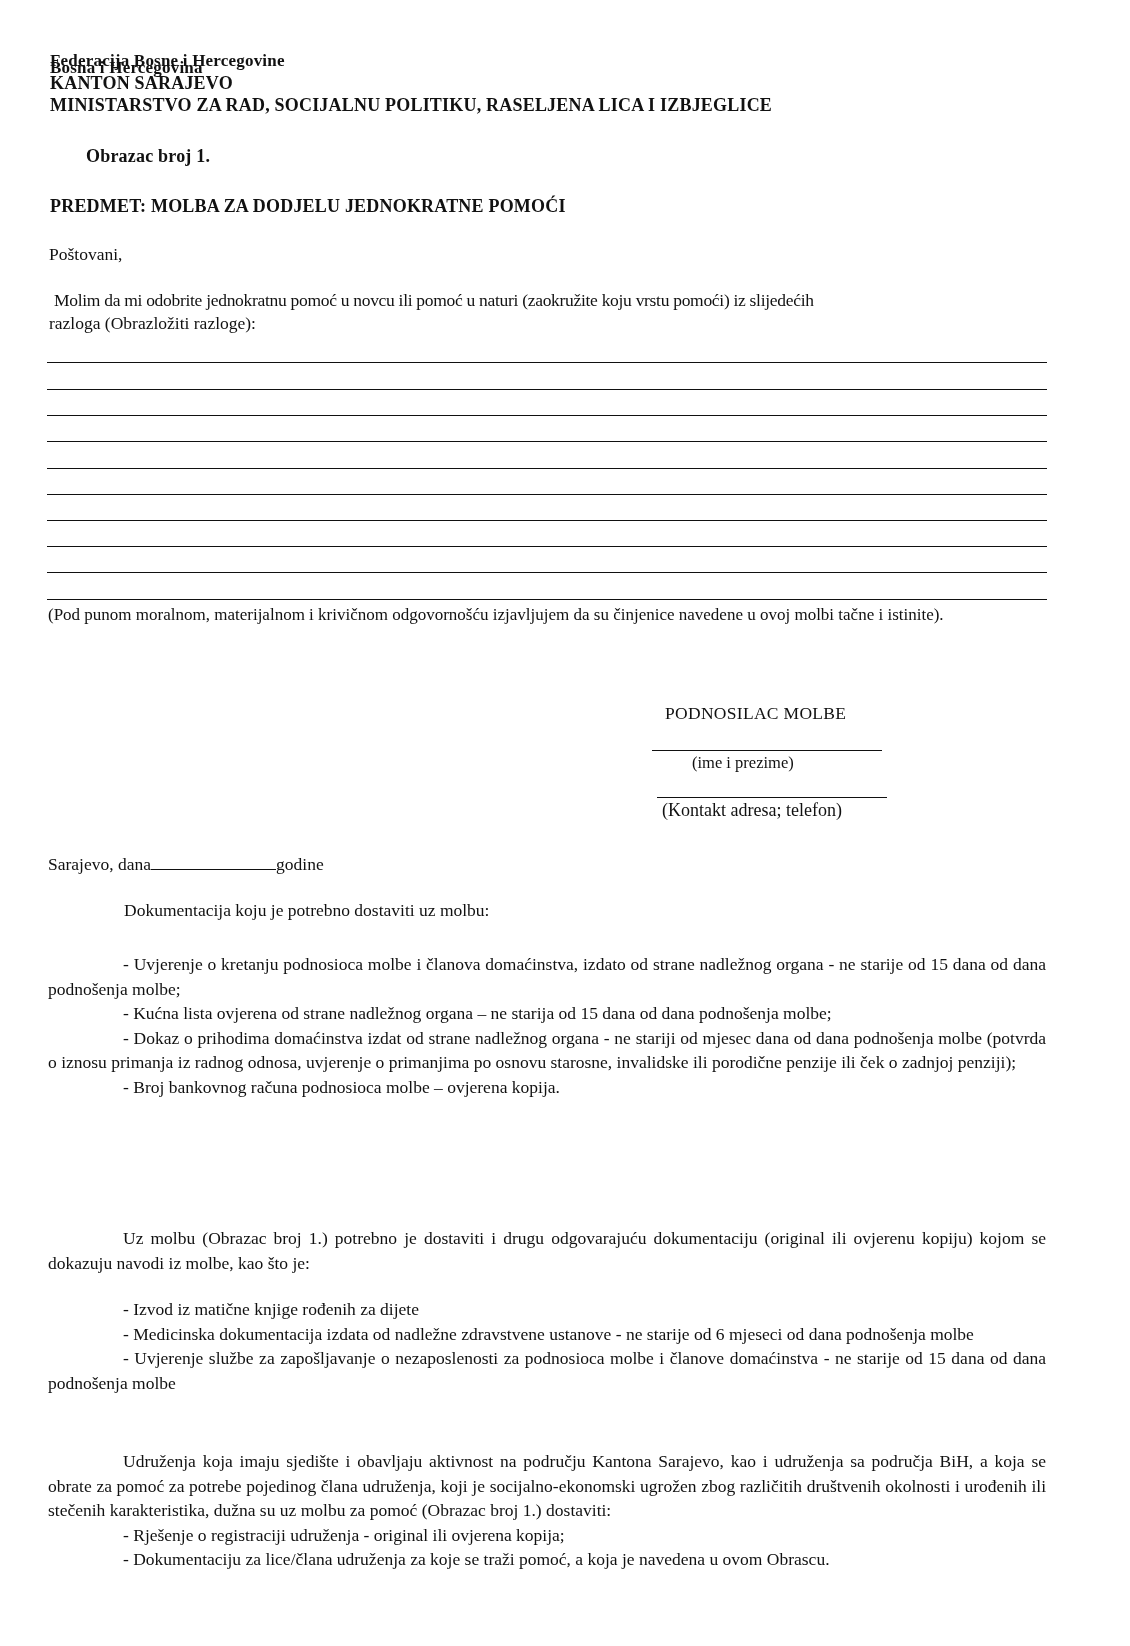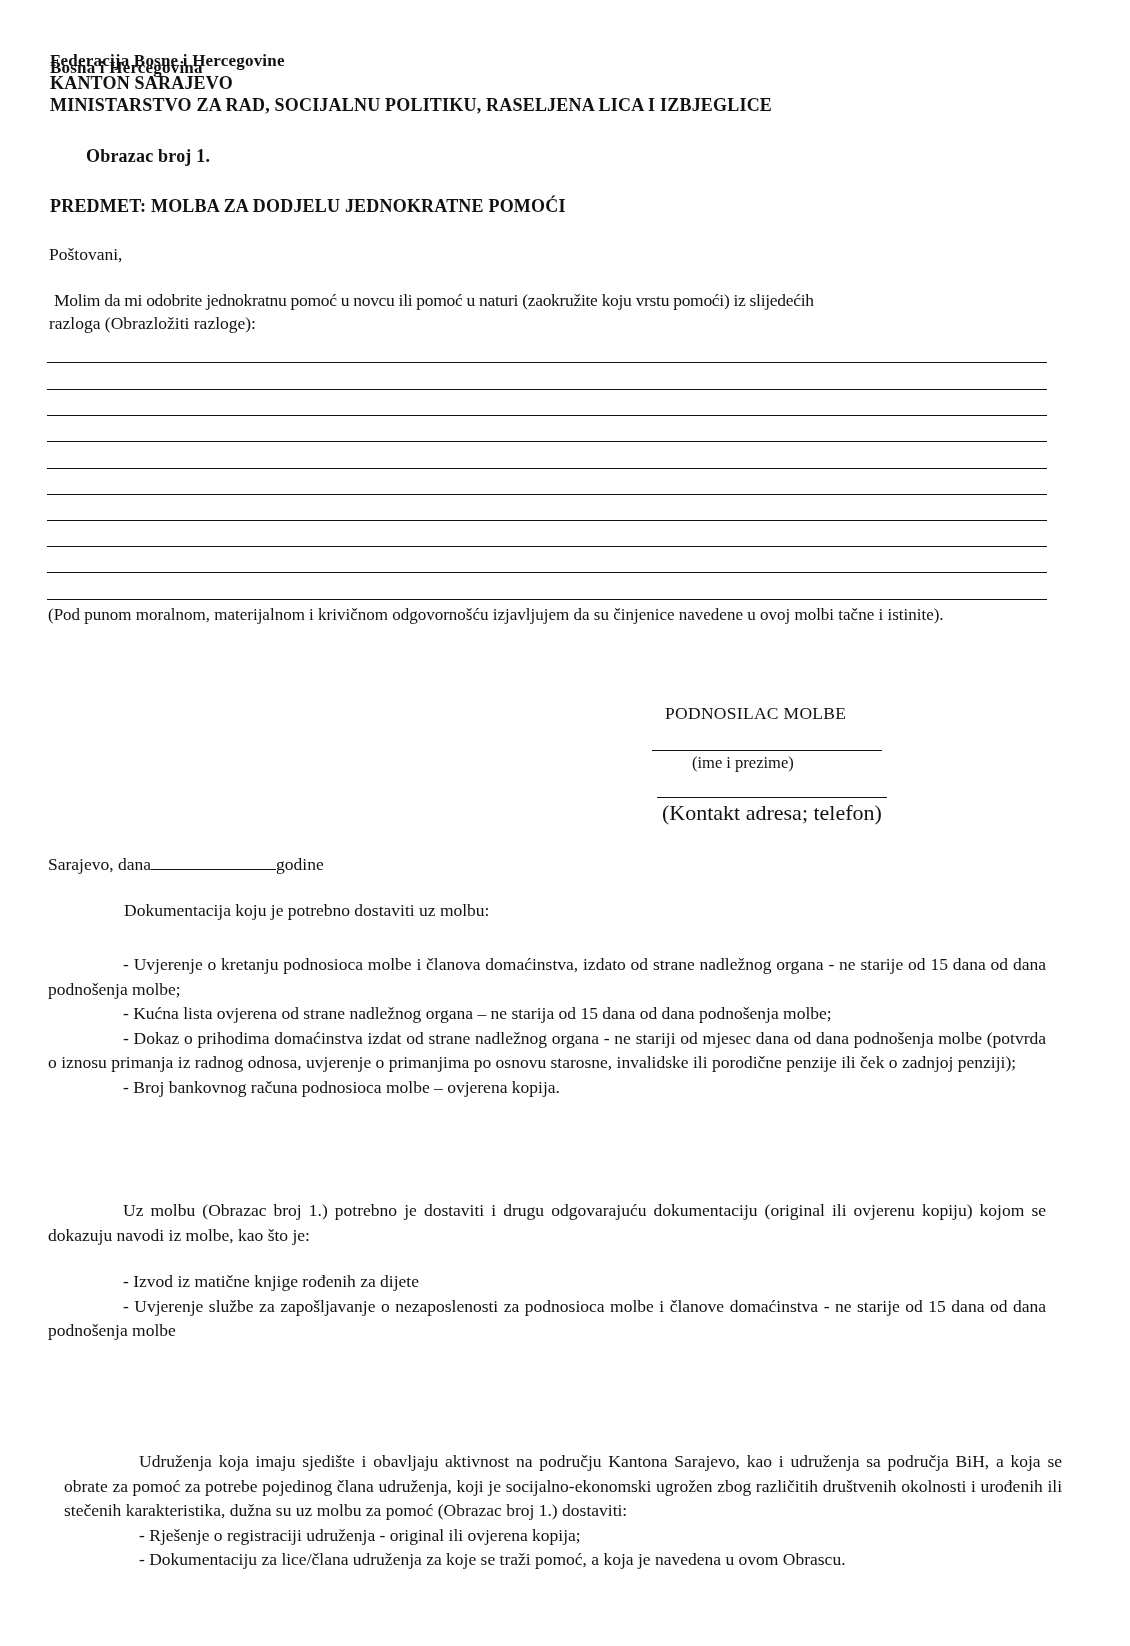--- a/index.html
+++ b/index.html
@@ -42,39 +42,40 @@
   <div class="rule" style="top:572px;"></div>
   <div class="rule" style="top:599px;"></div>
 </div>
 
 <div class="para bold" style="top:603px; font-size:17px; line-height:24px; text-align:left;">(Pod punom moralnom, materijalnom i krivičnom odgovornošću izjavljujem da su činjenice navedene u ovoj molbi tačne i istinite).</div>
 
 <div class="abs bold" style="left:665px; top:703px; font-size:17.5px; letter-spacing:0.3px;">PODNOSILAC MOLBE</div>
 <div class="sigline" style="left:652px; width:230px; top:750px;"></div>
 <div class="abs bold" style="left:692px; top:753px; font-size:16.5px;">(ime i prezime)</div>
 <div class="sigline" style="left:657px; width:230px; top:797px;"></div>
-<div class="abs bold" style="left:662px; top:800px; font-size:22px;">(Kontakt adresa; telefon)</div>
+<div class="abs bold" style="left:662px; top:800px; font-size:18px;">(Kontakt adresa; telefon)</div>
 
 <div class="abs txt" style="left:48px; top:854px;">
   <span>Sarajevo, dana</span><span class="blank" style="width:125px;"></span><span>godine</span>
 </div>
 
 <div class="abs bold" style="left:124px; top:900px; font-size:17.5px;">Dokumentacija koju je potrebno dostaviti uz molbu:</div>
 
 <div class="para" style="top:952px;">
   <div style="text-indent:75px;">- Uvjerenje o kretanju podnosioca molbe i članova domaćinstva, izdato od strane nadležnog organa - ne starije od 15 dana od dana podnošenja molbe;</div>
   <div style="text-indent:75px;">- Kućna lista ovjerena od strane nadležnog organa – ne starija od 15 dana od dana podnošenja molbe;</div>
   <div style="text-indent:75px;">- Dokaz o prihodima domaćinstva izdat od strane nadležnog organa - ne stariji od mjesec dana od dana podnošenja molbe (potvrda o iznosu primanja iz radnog odnosa, uvjerenje o primanjima po osnovu starosne, invalidske ili porodične penzije ili ček o zadnjoj penziji);</div>
   <div style="text-indent:75px;">- Broj bankovnog računa podnosioca molbe – ovjerena kopija.</div>
 </div>
 
-<div class="para" style="top:1198px;">
+<div class="para" style="top:1226px;">
   <div class="bold" style="text-indent:75px;">Uz molbu (Obrazac broj 1.) potrebno je dostaviti i drugu odgovarajuću dokumentaciju  (original ili ovjerenu kopiju) kojom se dokazuju navodi iz molbe, kao što je:</div>
   <div style="height:22px;"></div>
   <div style="text-indent:75px;">- Izvod iz matične knjige rođenih za dijete</div>
+  <div style="text-indent:75px;">- Medicinska dokumentacija izdata od nadležne zdravstvene ustanove - ne starije od 6 mjeseci od dana podnošenja molbe</div>
   <div style="text-indent:75px;">- Uvjerenje službe za zapošljavanje o nezaposlenosti za podnosioca molbe i članove domaćinstva - ne starije od 15  dana od dana podnošenja molbe</div>
 </div>
 
-<div class="para" style="top:1449px;margin-left:16px;">
+<div class="para" style="top:1449px;">
   <div style="text-indent:75px;">Udruženja koja imaju sjedište i obavljaju aktivnost na području Kantona Sarajevo, kao i udruženja sa područja BiH, a koja se obrate za pomoć za potrebe pojedinog člana udruženja, koji je socijalno-ekonomski ugrožen zbog različitih društvenih okolnosti i urođenih ili stečenih karakteristika, dužna su uz molbu za pomoć (Obrazac broj 1.) dostaviti:</div>
   <div style="padding-left:75px;">- Rješenje o registraciji udruženja - original ili ovjerena kopija;</div>
   <div style="padding-left:75px;">- Dokumentaciju za lice/člana udruženja za koje se  traži pomoć, a koja je navedena u ovom Obrascu.</div>
 </div>
 
 </body></html>

